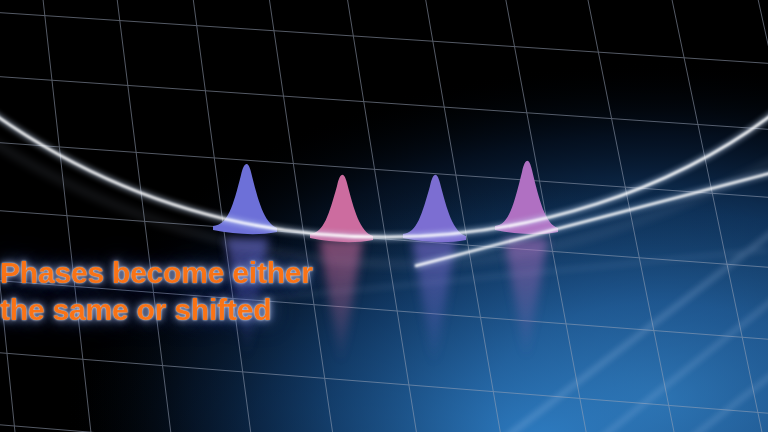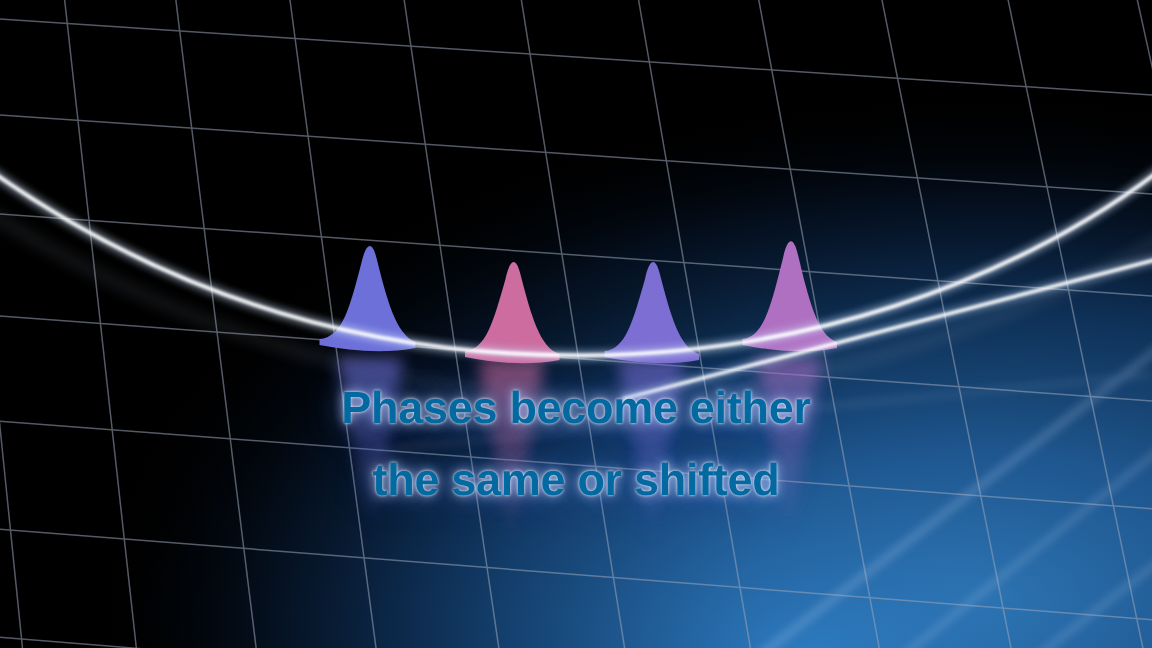--- a/index.html
+++ b/index.html
@@ -5,36 +5,35 @@
   html,body{margin:0;padding:0;background:#000;}
   #stage{
     position:relative;width:768px;height:432px;overflow:hidden;
     background:#000;font-family:"Liberation Sans",sans-serif;
   }
   #svg-scene{position:absolute;left:0;top:0;width:768px;height:432px;display:block;}
 
   
   #caption{
     position:absolute;left:0;right:0;top:258px;
-    text-align:center;
-    color:#0369a1;
+    color:#f97316;
     font-size:30px;
     font-weight:bold;
     line-height:30px;
     letter-spacing:-0.2px;
     text-shadow:
       0 0 2px rgba(255,255,255,0.95),
       0 0 7px rgba(190,205,255,0.85),
       0 0 16px rgba(120,150,230,0.65),
       0 0 30px rgba(70,110,200,0.45);
     pointer-events:none;
     z-index:40;
   }
   #caption .line{display:block;white-space:pre;}
-  #caption .line2{margin-top:18px;}
+  #caption .line2{margin-top:7px;}
 </style>
 </head>
 <body>
 
 <div id="stage">
 
   <svg id="svg-scene" viewBox="0 0 768 432" preserveAspectRatio="none">
     <defs>
       <radialGradient id="blueGlow" cx="0.86" cy="0.92" r="0.78">
         <stop offset="0%" stop-color="#3b8fd6" stop-opacity="1"></stop>

